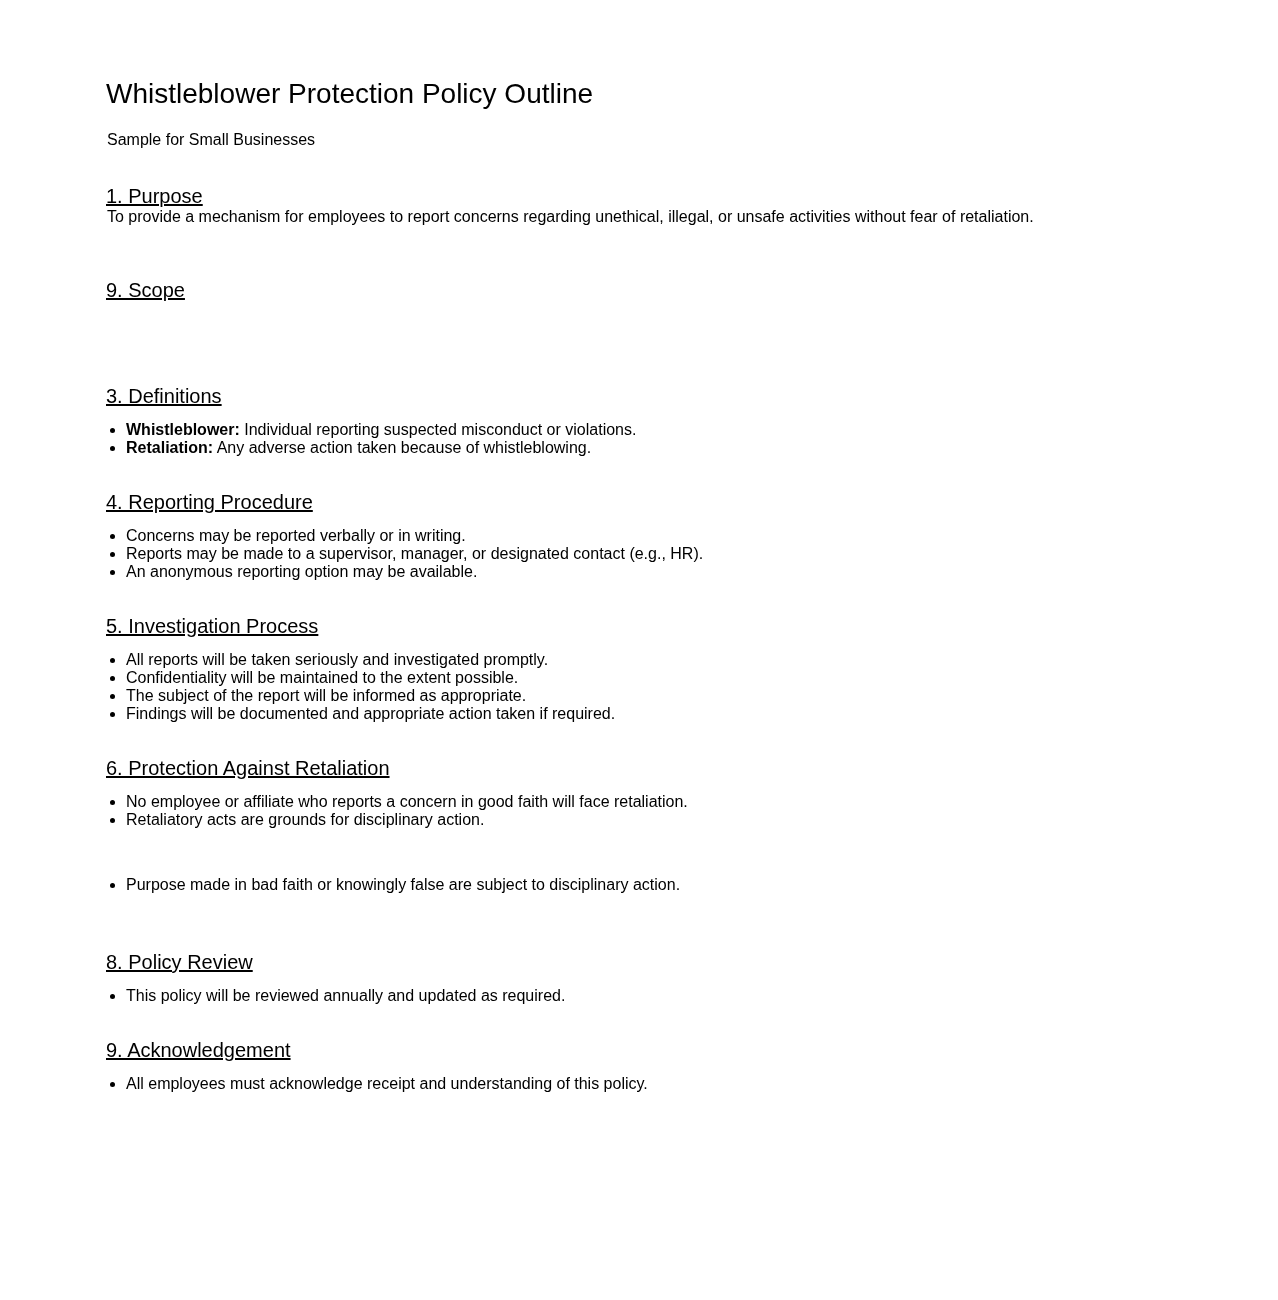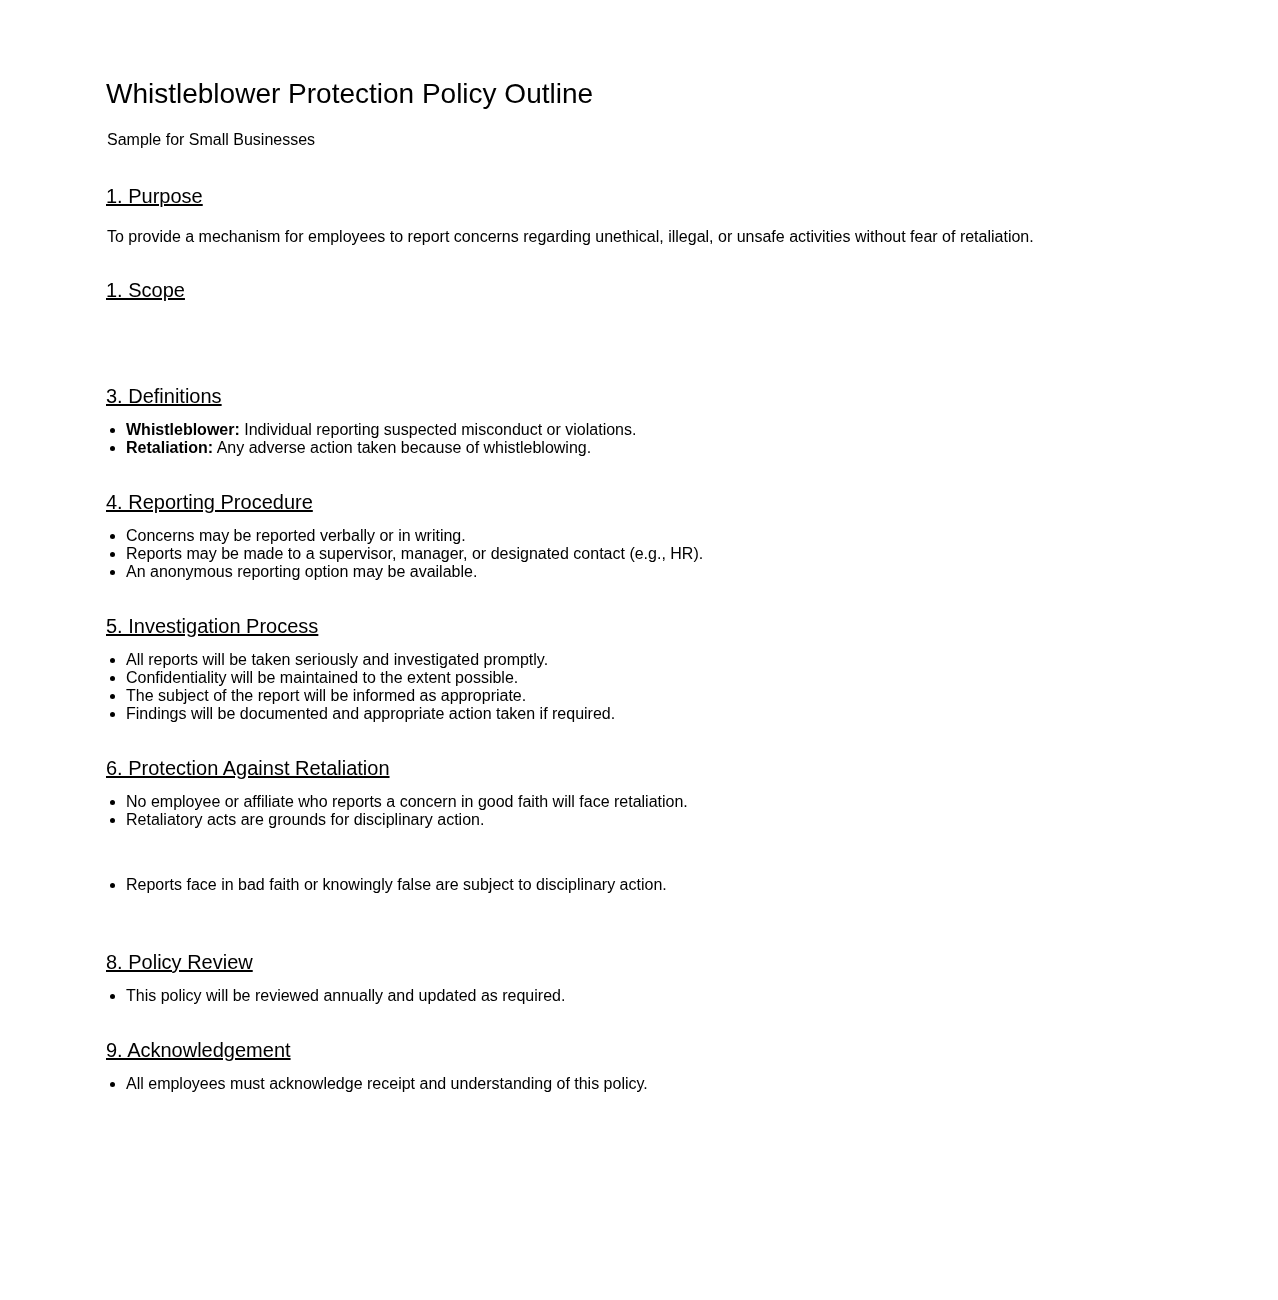--- a/index.html
+++ b/index.html
@@ -15,42 +15,42 @@
   }
   .subtitle {
     font-size: 16px; font-weight: normal; margin: 0;
     position: absolute; top: 131px; left: 107px; line-height: 18px;
   }
   .section { position: absolute; left: 106px; }
   .section h2 {
     font-size: 20px; font-weight: normal; margin: 0; line-height: 23px; text-decoration: underline;
   }
   .section p {
-    font-size: 16px; margin: 20px 0 0 1px; line-height: 18px;
+    font-size: 16px; margin: 0 0 0 1px; line-height: 18px;
   }
   .section ul {
     margin: 13px 0 0 0; padding: 0 0 0 20px; font-size: 16px; line-height: 18px;
   }
   .section li { margin: 0; }
   .section li b { font-weight: bold; }
 </style>
 </head>
 <body>
 
 <div class="page">
   <h1 class="title">Whistleblower Protection Policy Outline</h1>
   <div class="subtitle">Sample for Small Businesses</div>
 
   <div class="section" style="top:185px">
     <h2>1. Purpose</h2>
     <p>To provide a mechanism for employees to report concerns regarding unethical, illegal, or unsafe activities without fear of retaliation.</p>
   </div>
 
   <div class="section" style="top:279px">
-    <h2>1. Scope</h2>
+    <h2>9. Scope</h2>
   </div>
 
   <div class="section" style="top:385px">
     <h2>3. Definitions</h2>
     <ul>
       <li><b>Whistleblower:</b><span> Individual reporting suspected misconduct or violations.</span></li>
       <li><b>Retaliation:</b><span> Any adverse action taken because of whistleblowing.</span></li>
     </ul>
   </div>
 
@@ -76,21 +76,21 @@
   <div class="section" style="top:757px">
     <h2>6. Protection Against Retaliation</h2>
     <ul>
       <li>No employee or affiliate who reports a concern in good faith will face retaliation.</li>
       <li>Retaliatory acts are grounds for disciplinary action.</li>
     </ul>
   </div>
 
   <div class="section" style="top:863px">
     <ul>
-      <li>Reports face in bad faith or knowingly false are subject to disciplinary action.</li>
+      <li>Purpose made in bad faith or knowingly false are subject to disciplinary action.</li>
     </ul>
   </div>
 
   <div class="section" style="top:951px">
     <h2>8. Policy Review</h2>
     <ul>
       <li>This policy will be reviewed annually and updated as required.</li>
     </ul>
   </div>
 

